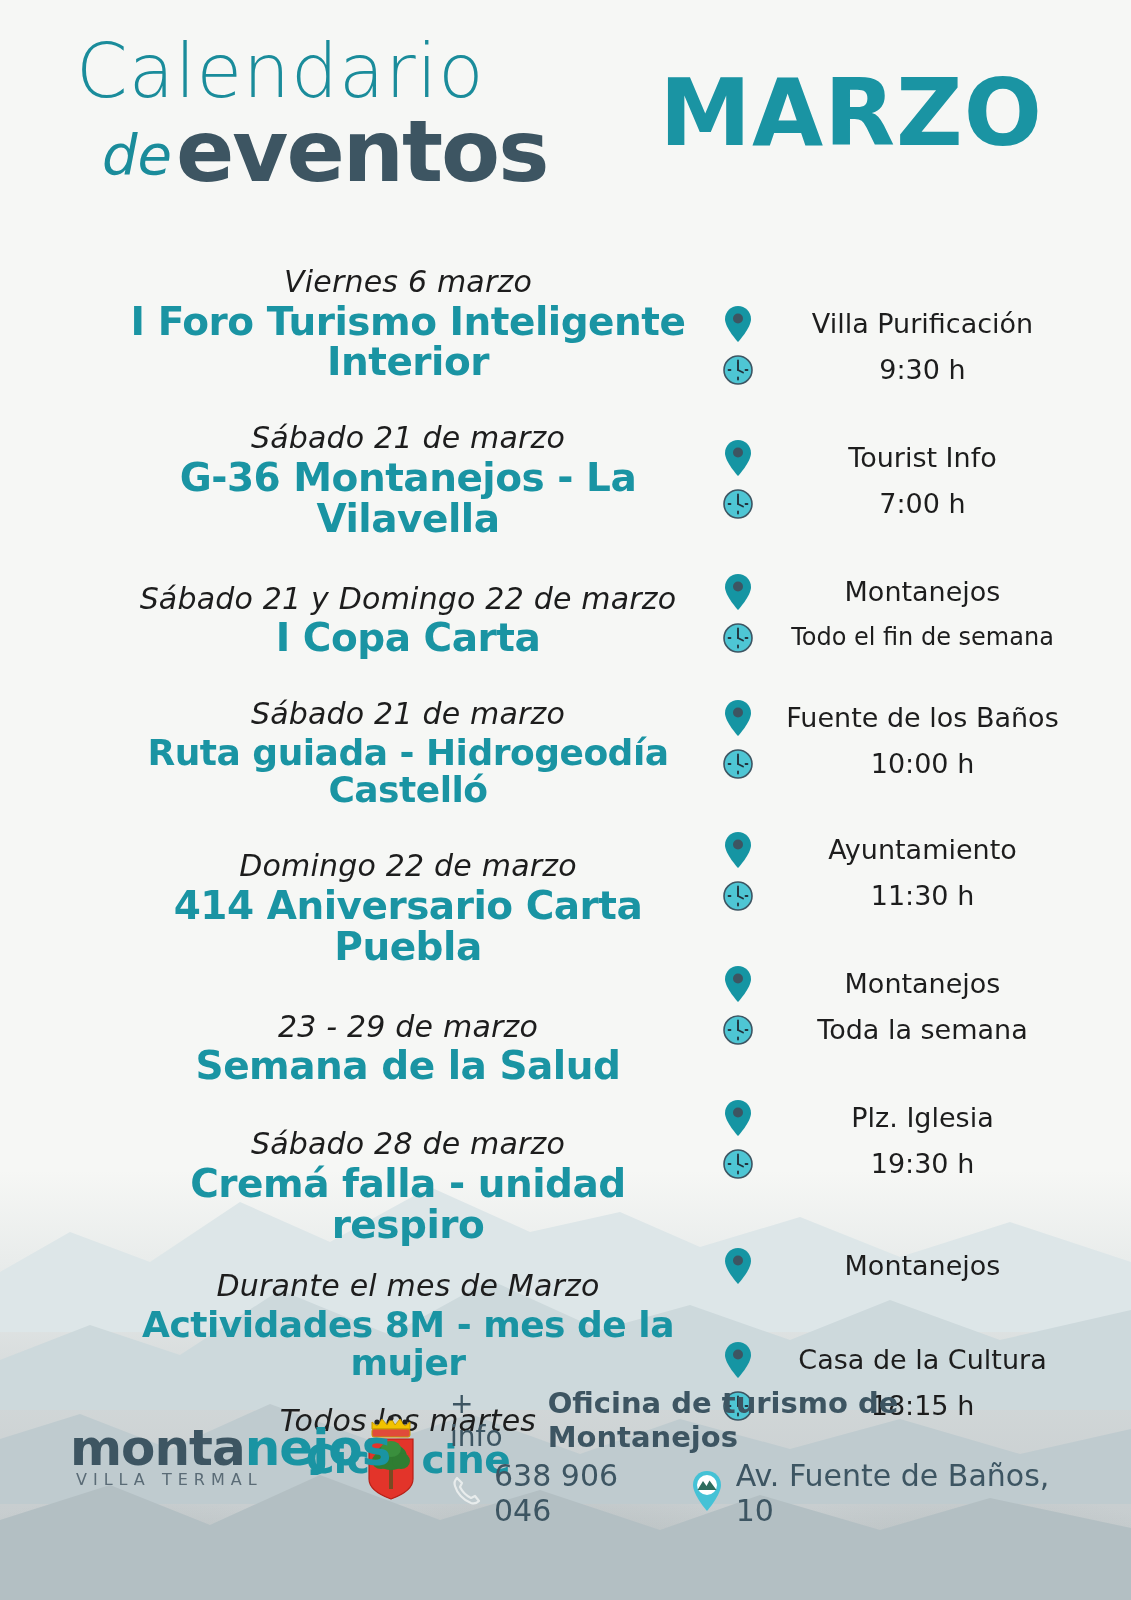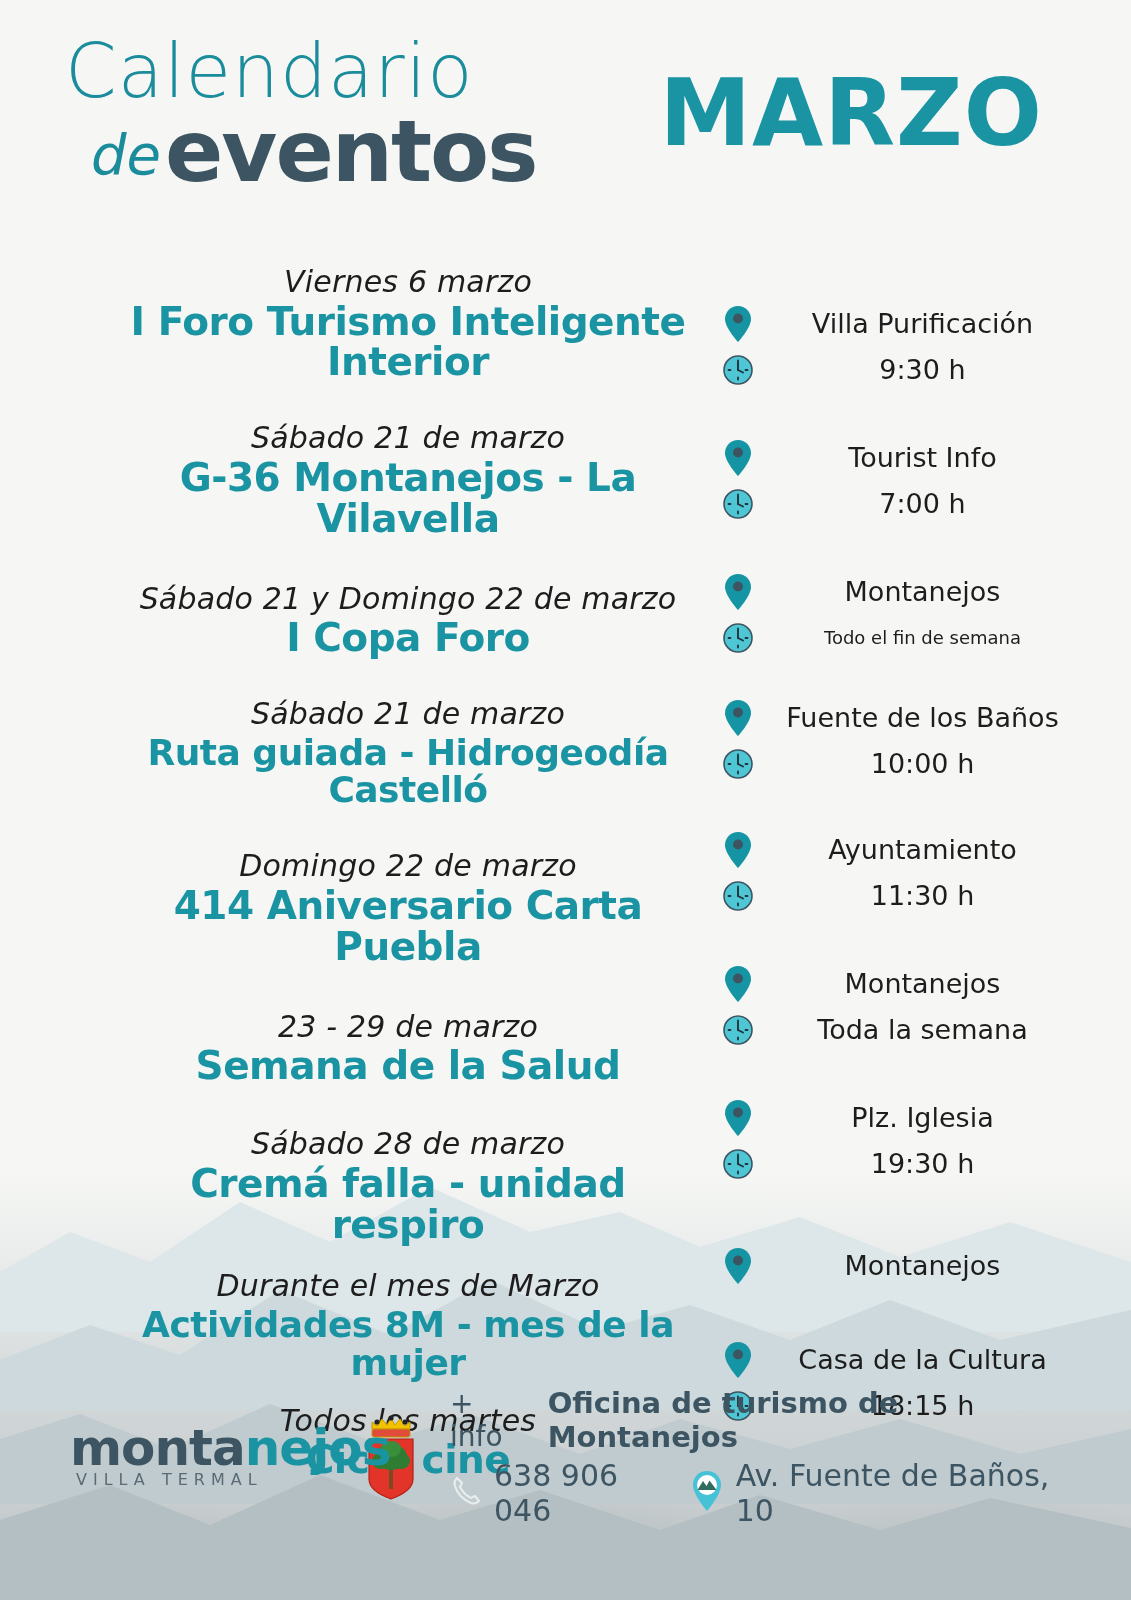--- a/index.html
+++ b/index.html
@@ -38,21 +38,21 @@
   .ridge.r1 { bottom: 268px; height: 240px; }
   .ridge.r2 { bottom: 190px; height: 250px; }
   .ridge.r3 { bottom: 96px;  height: 240px; }
   .ridge.r4 { bottom: 0px;   height: 220px; }
 
   
   .content { position: relative; z-index: 3; width: 100%; height: 100%; }
 
   
   .header { position: relative; height: 265px; }
-  .title-block { position: absolute; left: 65px; top: 34px; }
+  .title-block { position: absolute; left: 76px; top: 34px; }
   .t-calendario {
     font-size: 74px; color: #1a8c9b; letter-spacing: 1px;
     font-family: "DejaVu Sans", sans-serif; font-weight: 300; line-height: 1;
   }
   .t-row2 { display: flex; align-items: flex-end; margin-top: 2px; margin-left: 26px; }
   .t-de {
     font-size: 56px; color: #1a8c9b; font-weight: 300; line-height: .9;
     font-family: "DejaVu Sans", sans-serif; font-style: italic; text-align: right;
   }
   .t-eventos {
@@ -93,21 +93,21 @@
   
   .infos { position: relative; padding-right: 56px; }
   .info { display: block; margin-bottom: 26px; }
   .info-row { display: flex; align-items: center; gap: 12px; min-height: 46px; }
   .ic { flex: 0 0 40px; display: flex; justify-content: center; align-items: center; }
   .info-text {
     flex: 1 1 auto; text-align: center;
     font-family: "DejaVu Sans", sans-serif;
     font-size: 27px; color: #1d1d1d; line-height: 1.16;
   }
-  .info-text.small { font-size: 18px; }
+  .info-text.small { font-size: 24px; }
 
   
   .footer {
     position: absolute; left: 0; right: 0; bottom: 72px; z-index: 4;
     display: flex; align-items: center; padding-left: 70px; padding-right: 40px; gap: 20px;
   }
   .logo-mont { position: relative; width: 268px; }
   .logo-word {
     font-family: "DejaVu Sans", sans-serif; font-weight: bold;
     font-size: 50px; line-height: .95; letter-spacing: -1px;
@@ -176,21 +176,21 @@
           <div class="ev-title">I Foro Turismo Inteligente Interior</div>
         </div>
 
         <div class="event" style="margin-bottom:42px">
           <div class="ev-date">Sábado 21 de marzo</div>
           <div class="ev-title">G-36 Montanejos - La Vilavella</div>
         </div>
 
         <div class="event" style="margin-bottom:38px">
           <div class="ev-date">Sábado 21 y Domingo 22 de marzo</div>
-          <div class="ev-title">I Copa Foro</div>
+          <div class="ev-title">I Copa Carta</div>
         </div>
 
         <div class="event" style="margin-bottom:40px">
           <div class="ev-date">Sábado 21 de marzo</div>
           <div class="ev-title tight">Ruta guiada - Hidrogeodía Castelló</div>
         </div>
 
         <div class="event" style="margin-bottom:42px">
           <div class="ev-date">Domingo 22 de marzo</div>
           <div class="ev-title">414 Aniversario Carta Puebla</div>

